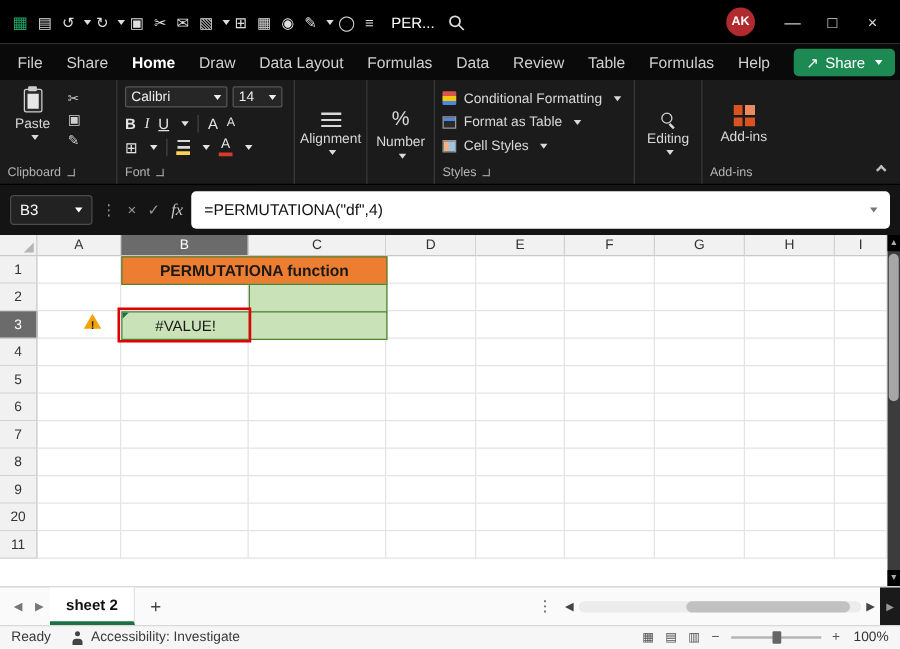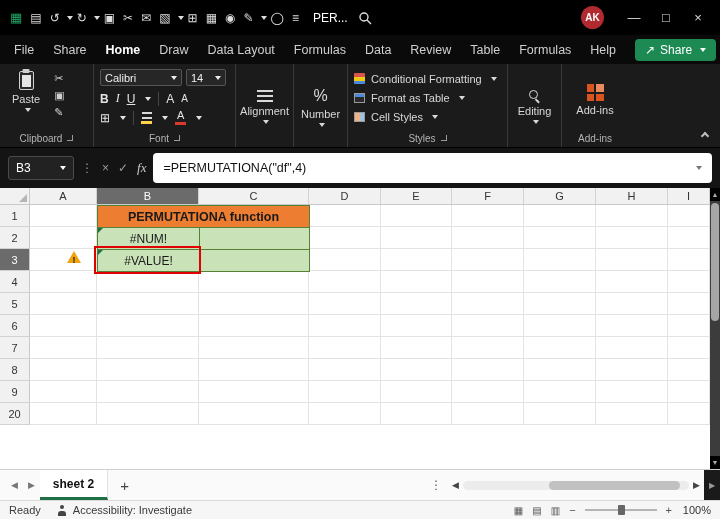--- a/index.html
+++ b/index.html
@@ -21,21 +21,21 @@
   
   .menubar{height:29px;background:#0a0a0a;display:flex;align-items:center;padding:0 14px;gap:19px;
     color:#cfcfcf;font-size:12.5px}
   .menu-item{white-space:nowrap}
   .menu-item.active{color:#fff;font-weight:bold}
   .share-btn{margin-left:auto;background:#1E8A53;color:#fff;border-radius:4px;height:22px;padding:0 10px;
     display:flex;align-items:center;gap:5px;font-size:12px}
   
   .ribbon{height:84px;background:#1b1b1b;display:flex;color:#d9d9d9;position:relative;border-bottom:1px solid #000}
   .rgroup{display:flex;flex-direction:column;padding:5px 6px 2px;border-right:1px solid #383838}
-  .glabel{margin-top:auto;display:flex;align-items:center;justify-content:center;gap:5px;
+  .glabel{margin-top:auto;display:flex;align-items:center;gap:5px;
     font-size:10px;color:#b5b5b5;height:14px}
   .launcher{width:6px;height:6px;border-right:1px solid #9a9a9a;border-bottom:1px solid #9a9a9a}
   .cliprow{display:flex;gap:8px}
   .paste-btn{display:flex;flex-direction:column;align-items:center;gap:3px;font-size:11px;padding:2px 6px}
   .clipboard-icon{width:15px;height:19px;border:1px solid #cfcfcf;border-radius:2px;position:relative;background:#2a2a2a}
   .clipboard-icon::before{content:"";position:absolute;top:-3px;left:50%;transform:translateX(-50%);
     width:7px;height:4px;background:#cfcfcf;border-radius:1px}
   .clipboard-icon::after{content:"";position:absolute;left:2px;top:3px;width:9px;height:12px;background:#e6e6e6}
   .clip-small{display:flex;flex-direction:column;gap:4px;font-size:11px;padding-top:3px;color:#cfcfcf}
   .combo{background:#262626;border:1px solid #555;border-radius:2px;height:17px;display:flex;
@@ -457,28 +457,36 @@
           <div class="gc-cell" style="width: 67px;"></div>
           <div class="gc-cell" style="width: 102px;"></div>
           <div class="gc-cell" style="width: 110px;"></div>
           <div class="gc-cell" style="width: 72px;"></div>
           <div class="gc-cell" style="width: 71px;"></div>
           <div class="gc-cell" style="width: 72px;"></div>
           <div class="gc-cell" style="width: 72px;"></div>
           <div class="gc-cell" style="width: 72px;"></div>
           <div class="gc-cell" style="width: 42px;"></div>
         </div>
+        <div class="grow">
+          <div class="rh">11</div>
+          <div class="gc-cell" style="width: 67px;"></div>
+          <div class="gc-cell" style="width: 102px;"></div>
+          <div class="gc-cell" style="width: 110px;"></div>
+          <div class="gc-cell" style="width: 72px;"></div>
+          <div class="gc-cell" style="width: 71px;"></div>
+          <div class="gc-cell" style="width: 72px;"></div>
+          <div class="gc-cell" style="width: 72px;"></div>
+          <div class="gc-cell" style="width: 72px;"></div>
+          <div class="gc-cell" style="width: 42px;"></div>
+        </div>
       </div>
 
     <div class="ov ov-title">
       <span>PERMUTATIONA function</span>
-    </div>
-    <div class="ov gcell" style="left:97px;top:39px;width:103px;height:23px">
-      <i class="tri"></i>
-      <span>#NUM!</span>
     </div>
     <div class="ov gcell" style="left:199px;top:39px;width:111px;height:23px"></div>
     <div class="ov gcell" style="left:97px;top:61px;width:103px;height:23px">
       <i class="tri"></i>
       <span>#VALUE!</span>
     </div>
     <div class="ov gcell" style="left:199px;top:61px;width:111px;height:23px"></div>
     <div class="redbox"></div>
     <span class="warn">!</span>
   </div>

